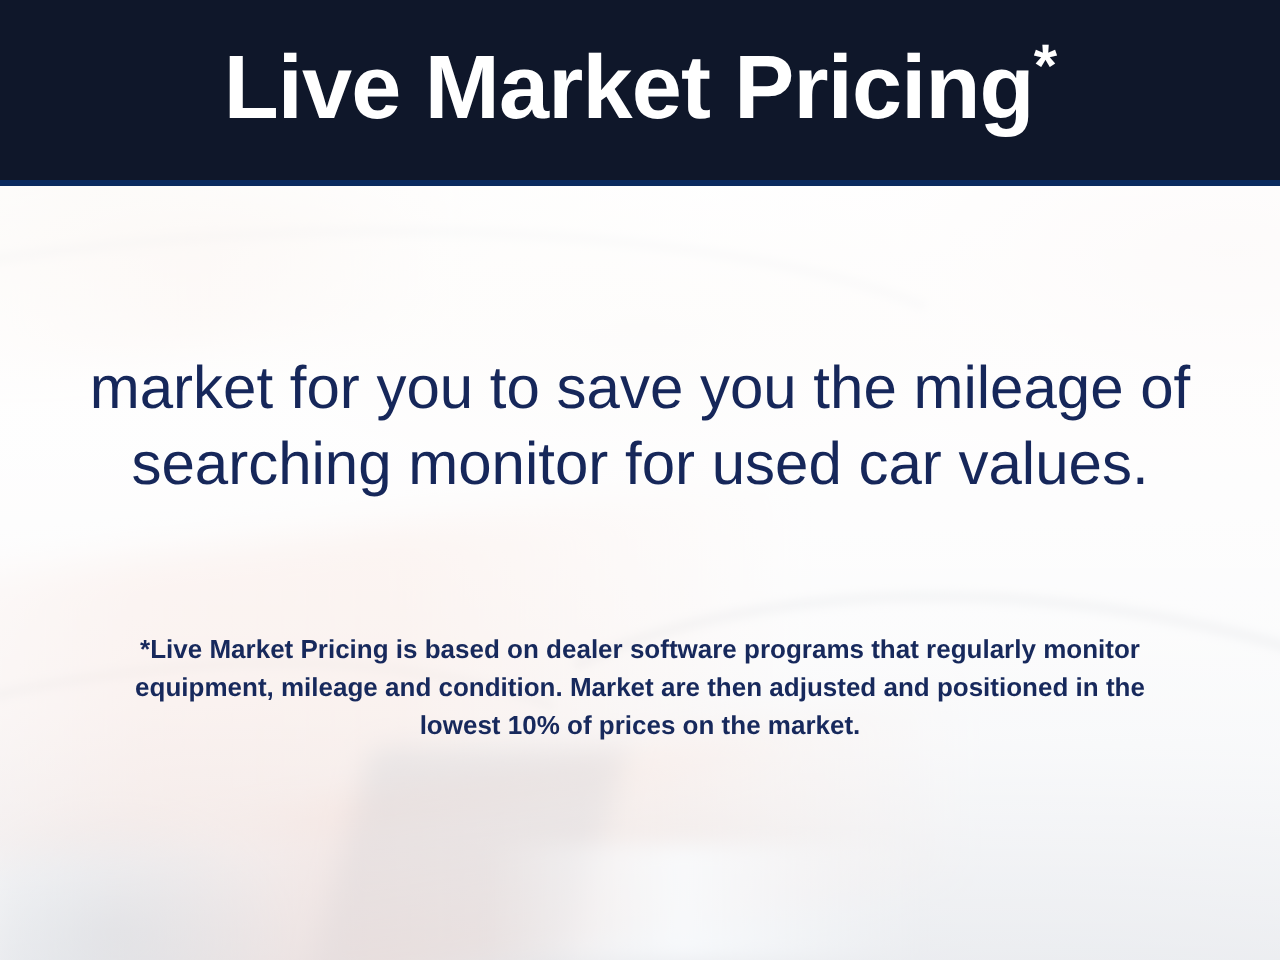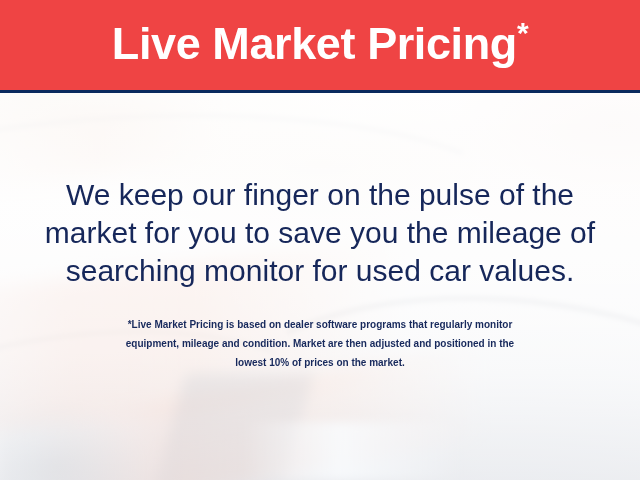--- a/index.html
+++ b/index.html
@@ -147,21 +147,21 @@
       rgba(255,255,255,0.74) 72%,
       rgba(255,255,255,0.66) 100%);
   }
 
   
   #title-banner {
     position: absolute;
     top: 0; left: 0;
     width: 640px;
     height: 93px;
-    background: #ef4444;
+    background: #0f172a;
     border-bottom: 3px solid #0a2a5e;
     box-sizing: border-box;
     display: flex;
     align-items: center;
     justify-content: center;
     z-index: 5;
   }
   #banner-title {
     color: #ffffff;
     font-size: 45px;
@@ -201,21 +201,21 @@
     box-sizing: border-box;
   }
   #headline .hl-line { display: block; white-space: nowrap; }
 
   #disclaimer {
     position: absolute;
     top: 222px; left: 0;
     width: 640px;
     text-align: center;
     color: #17295c;
-    font-size: 10px;
+    font-size: 13px;
     font-weight: bold;
     line-height: 19px;
     padding: 0 22px;
     box-sizing: border-box;
   }
   #disclaimer .dc-line { display: block; white-space: nowrap; }
 </style>
 </head>
 <body>
 
@@ -237,21 +237,20 @@
   </div>
   <div class="bg-layer bg-veil"></div>
 
   <div id="title-banner">
     <h1 id="banner-title"><span>Live Market Pricing</span><span class="star">*</span></h1>
   </div>
 
   <div id="content">
 
     <p id="headline">
-      <span class="hl-line">We keep our finger on the pulse of the</span>
       <span class="hl-line">market for you to save you the mileage of</span>
       <span class="hl-line">searching monitor for used car values.</span>
     </p>
 
     <div id="disclaimer">
       <span class="dc-line">*Live Market Pricing is based on dealer software programs that regularly monitor</span>
       <span class="dc-line">equipment, mileage and condition. Market are then adjusted and positioned in the</span>
       <span class="dc-line">lowest 10% of prices on the market.</span>
     </div>
 

